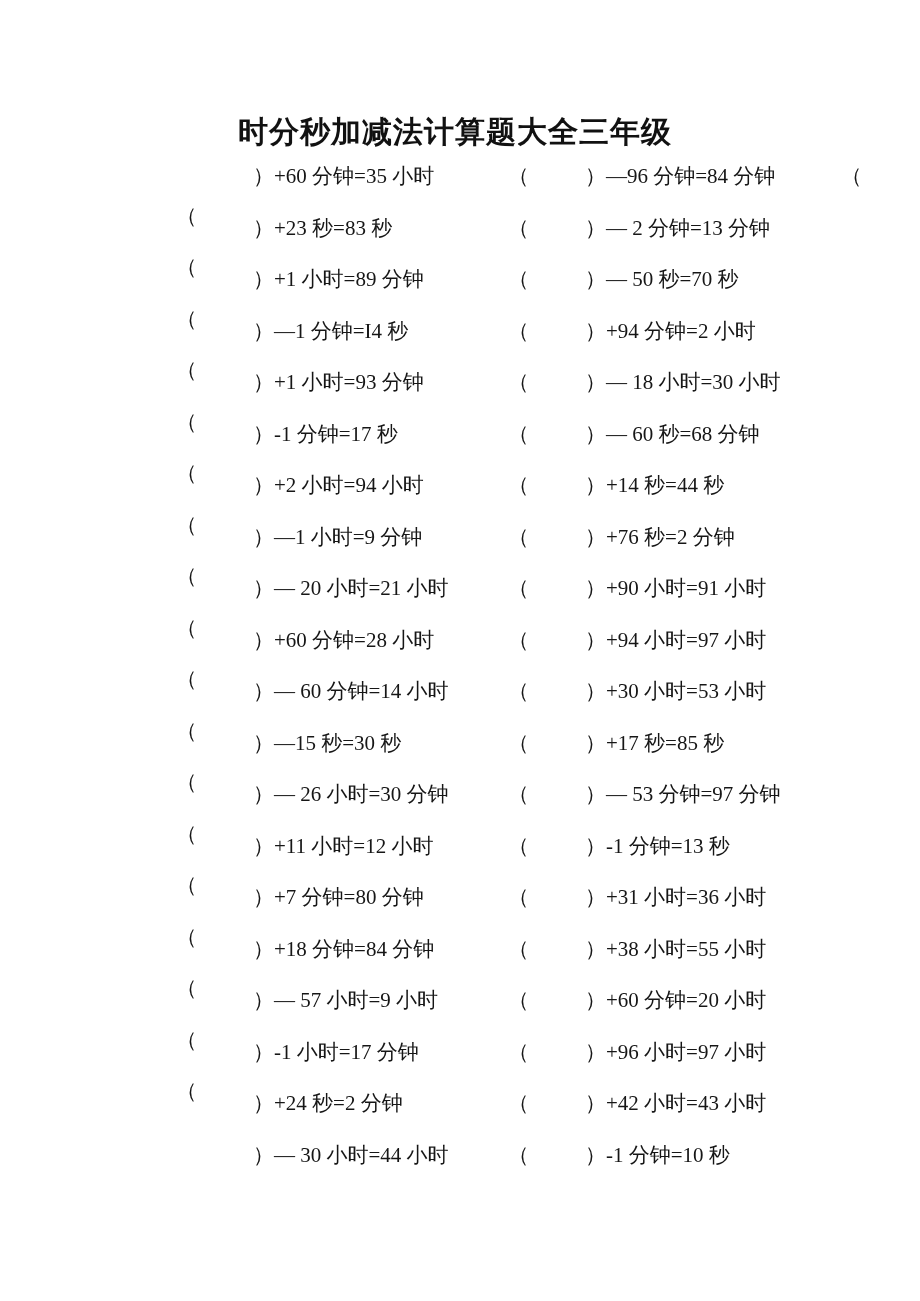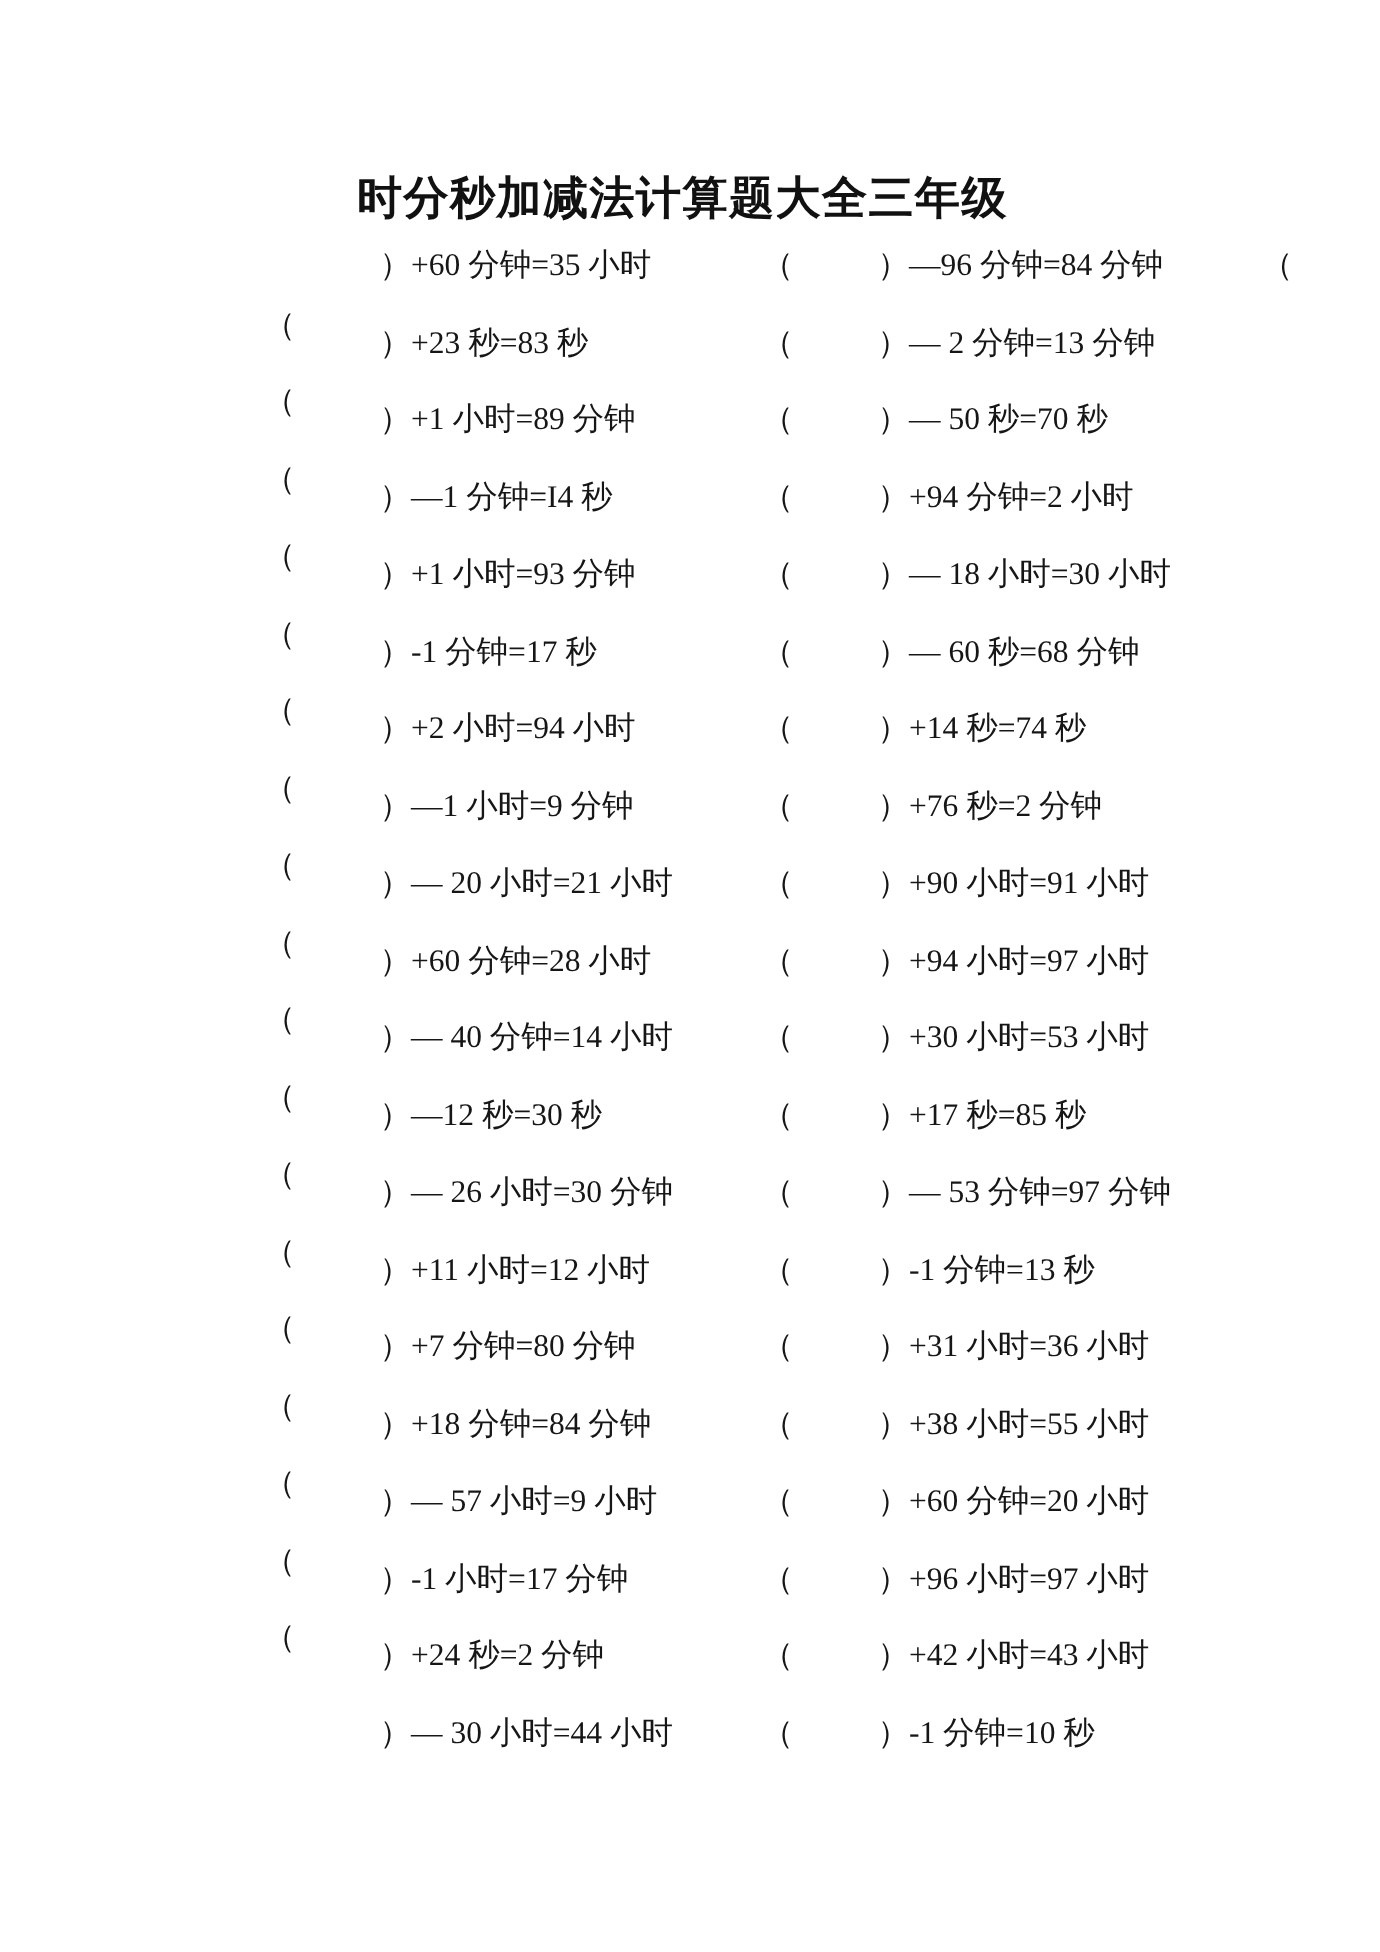--- a/index.html
+++ b/index.html
@@ -88,21 +88,21 @@
       <span class="cell lp">（</span>
       <span class="cell c1">）-1 分钟=17 秒</span>
       <span class="cell mp">（</span>
       <span class="cell c2">）— 60 秒=68 分钟</span>
       <span class="cell rp"></span>
     </div>
       <div class="row" style="top: 459px;">
       <span class="cell lp">（</span>
       <span class="cell c1">）+2 小时=94 小时</span>
       <span class="cell mp">（</span>
-      <span class="cell c2">）+14 秒=74 秒</span>
+      <span class="cell c2">）+14 秒=44 秒</span>
       <span class="cell rp"></span>
     </div>
       <div class="row" style="top: 511px;">
       <span class="cell lp">（</span>
       <span class="cell c1">）—1 小时=9 分钟</span>
       <span class="cell mp">（</span>
       <span class="cell c2">）+76 秒=2 分钟</span>
       <span class="cell rp"></span>
     </div>
       <div class="row" style="top: 562px;">
@@ -114,28 +114,28 @@
     </div>
       <div class="row" style="top: 614px;">
       <span class="cell lp">（</span>
       <span class="cell c1">）+60 分钟=28 小时</span>
       <span class="cell mp">（</span>
       <span class="cell c2">）+94 小时=97 小时</span>
       <span class="cell rp"></span>
     </div>
       <div class="row" style="top: 665px;">
       <span class="cell lp">（</span>
-      <span class="cell c1">）— 40 分钟=14 小时</span>
+      <span class="cell c1">）— 60 分钟=14 小时</span>
       <span class="cell mp">（</span>
       <span class="cell c2">）+30 小时=53 小时</span>
       <span class="cell rp"></span>
     </div>
       <div class="row" style="top: 717px;">
       <span class="cell lp">（</span>
-      <span class="cell c1">）—12 秒=30 秒</span>
+      <span class="cell c1">）—15 秒=30 秒</span>
       <span class="cell mp">（</span>
       <span class="cell c2">）+17 秒=85 秒</span>
       <span class="cell rp"></span>
     </div>
       <div class="row" style="top: 768px;">
       <span class="cell lp">（</span>
       <span class="cell c1">）— 26 小时=30 分钟</span>
       <span class="cell mp">（</span>
       <span class="cell c2">）— 53 分钟=97 分钟</span>
       <span class="cell rp"></span>

